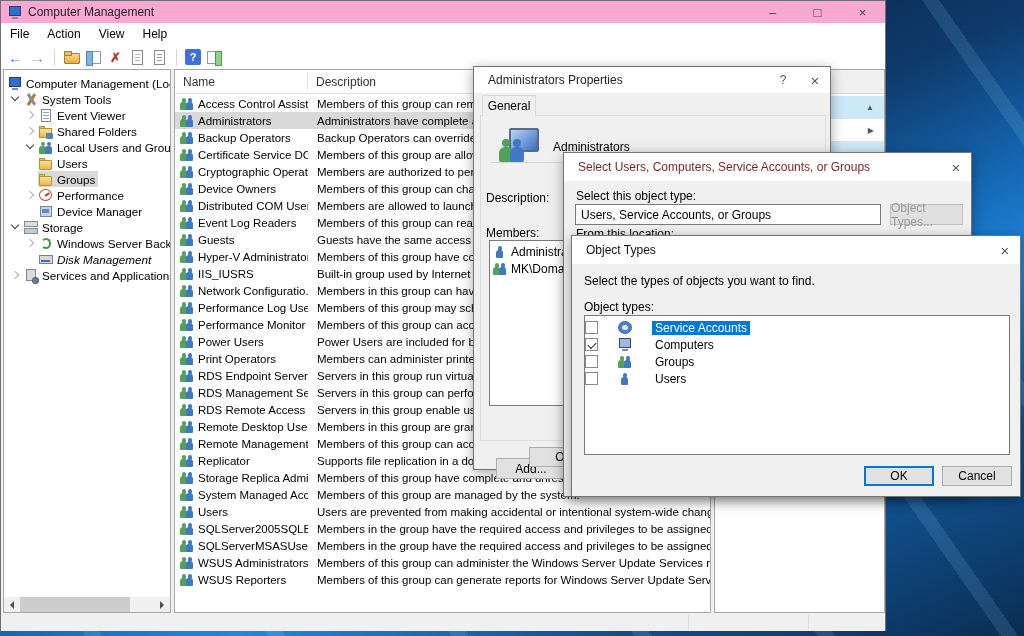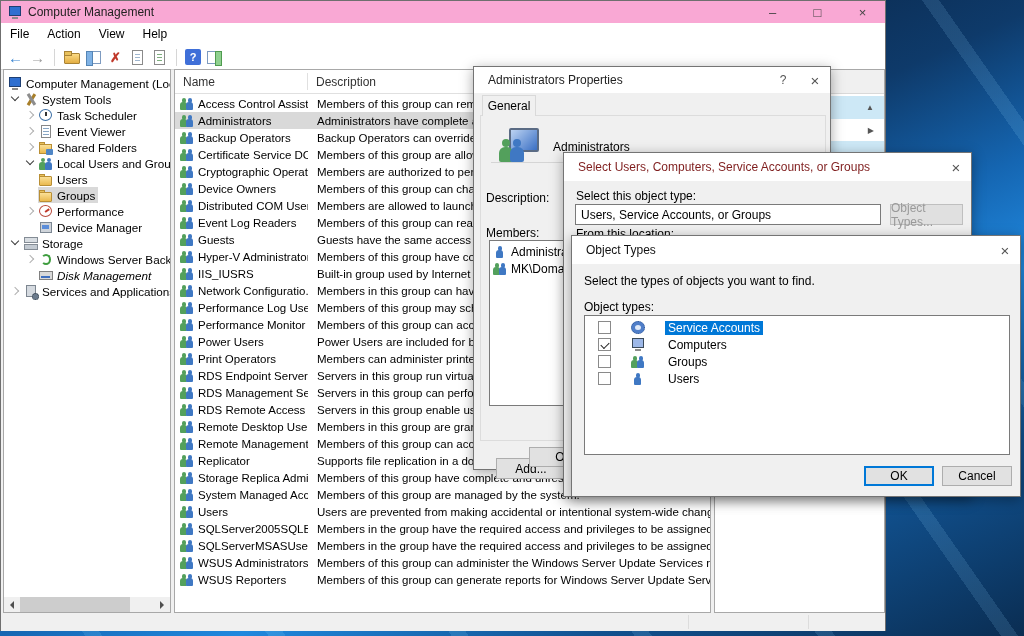--- a/index.html
+++ b/index.html
@@ -158,21 +158,21 @@
   #sel-type-value { position:absolute; left:11px; top:51px; width:306px; height:21px; background:#fff; border:1px solid #7a7a7a; display:flex; align-items:center; padding-left:5px; }
   #sel-objtypes-btn { left:326px; top:51px; width:73px; height:21px; }
   #sel-loc-label { position:absolute; left:12px; top:74px; }
 
   #dlg-objtypes { left:571px; top:235px; width:450px; height:262px; z-index:30; }
   #dlg-objtypes .dlg-title { height:28px; }
   #dlg-objtypes .dlg-title span.t { margin-left:14px; color:#111; }
   #ot-instruction { position:absolute; left:12px; top:38px; }
   #ot-label { position:absolute; left:12px; top:64px; }
   #ot-list { position:absolute; left:12px; top:79px; width:426px; height:140px; background:#fff; border:1px solid #7a7a7a; padding-top:3px; }
-  .otrow { display:flex; align-items:center; gap:20px; height:17px; padding-left:13px; }
+  .otrow { display:flex; align-items:center; gap:20px; height:17px; padding-left:0; }
   .cb { width:13px; height:13px; background:#fff; border:1px solid #8a8a8a; position:relative; flex:none; }
   .cb.checked::before { content:""; position:absolute; left:2px; top:3px; width:7px; height:4px; border-left:1.7px solid #222; border-bottom:1.7px solid #222; transform:rotate(-45deg); }
   .ot-label { padding:0 3px; }
   .ot-label.hl { background:#0078d7; color:#fff; }
   #ot-ok { left:292px; top:230px; width:70px; height:20px; }
   #ot-cancel { left:370px; top:230px; width:70px; height:20px; }
 </style>
 </head>
 <body>
 
@@ -224,30 +224,20 @@
           </span>
         </div>
         <div class="trow" style="padding-left: 5px;">
           <span class="chv open"></span>
           <span class="tsel">
             <span class="ic ic-tools">
               <i class="b1"></i>
               <i class="b2"></i>
             </span>
             <span class="tlabel">System Tools</span>
-          </span>
-        </div>
-        <div class="trow" style="padding-left: 20px;">
-          <span class="chv closed"></span>
-          <span class="tsel">
-            <span class="ic ic-clock">
-              <i class="face"></i>
-              <i class="hand"></i>
-            </span>
-            <span class="tlabel">Task Scheduler</span>
           </span>
         </div>
         <div class="trow" style="padding-left: 20px;">
           <span class="chv closed"></span>
           <span class="tsel">
             <span class="ic ic-eventlog">
               <i class="doc"></i>
               <i class="ln"></i>
             </span>
             <span class="tlabel">Event Viewer</span>

